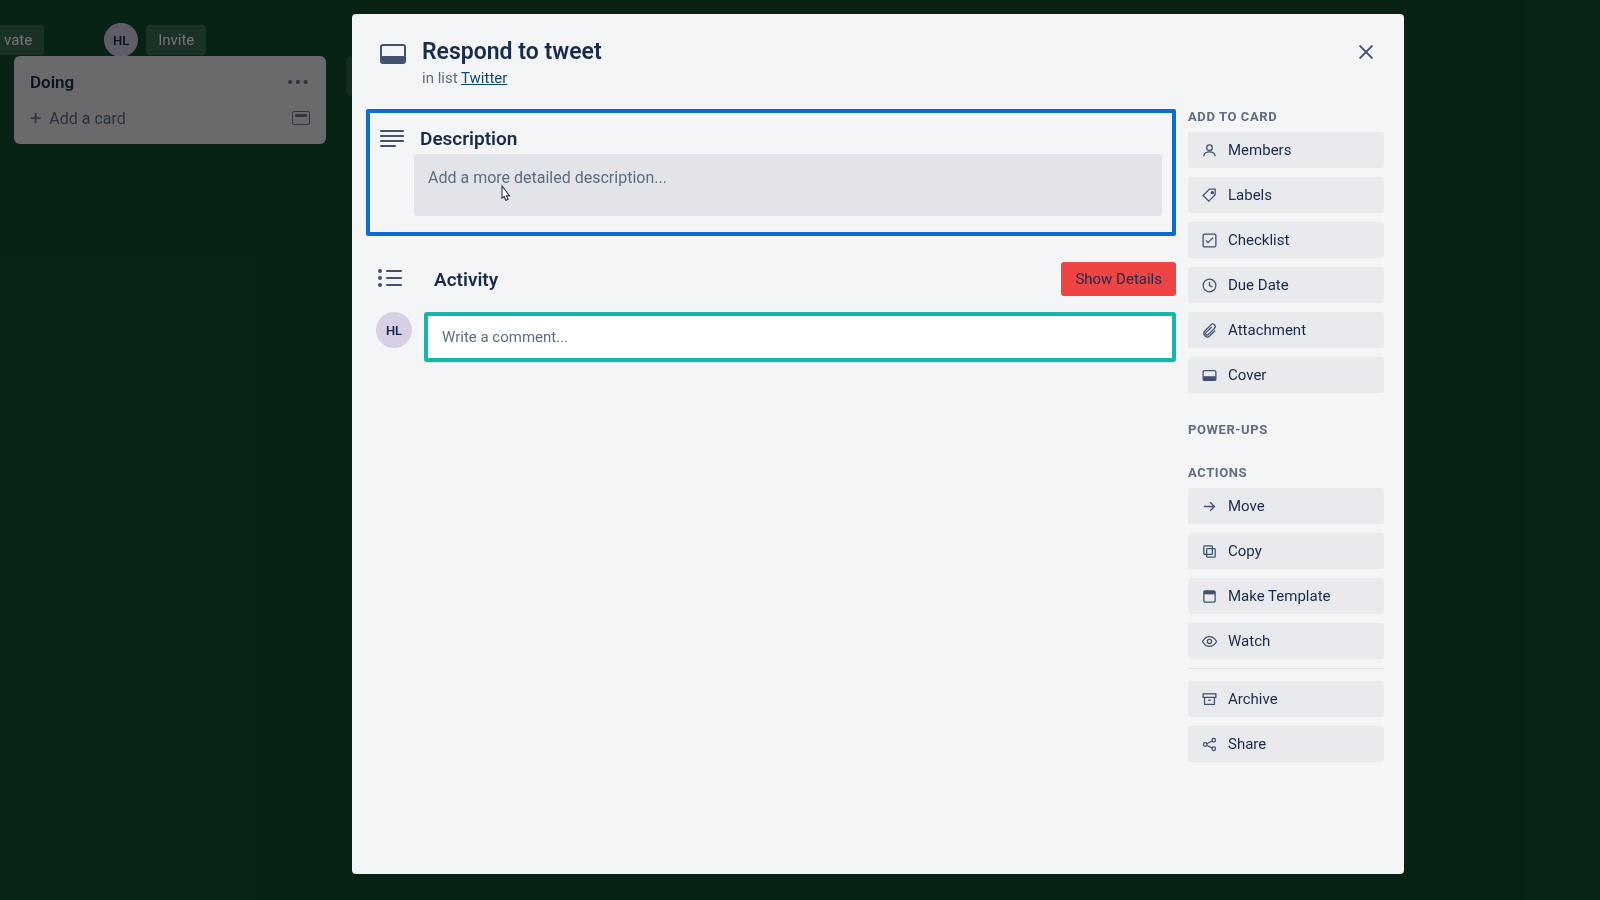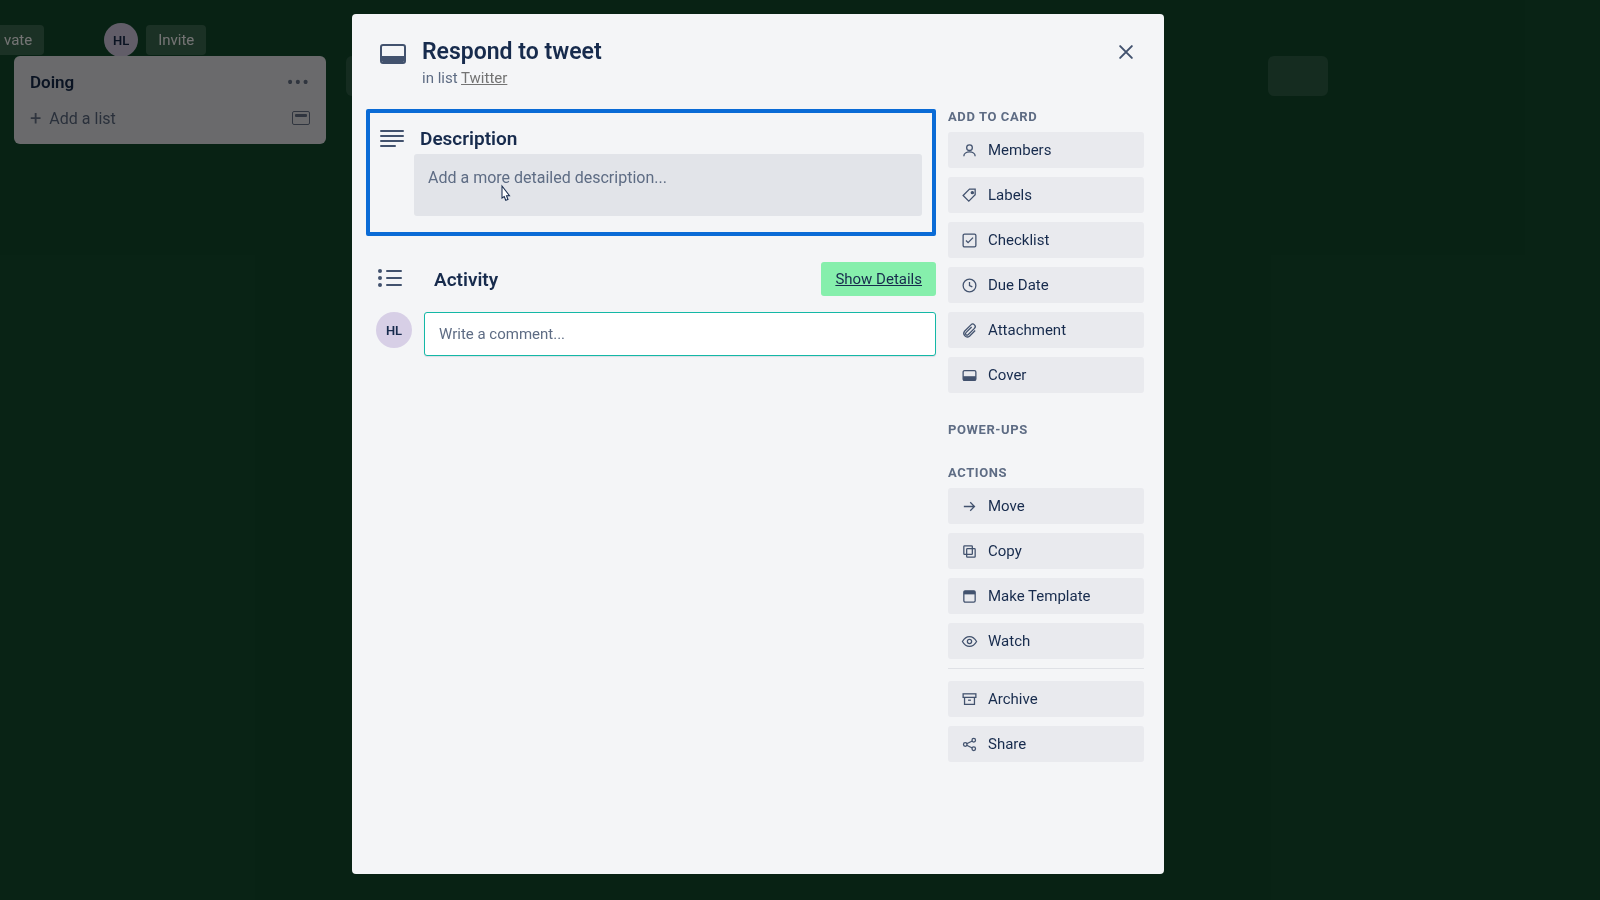--- a/index.html
+++ b/index.html
@@ -74,21 +74,21 @@
   
   .dim {
     position: absolute; inset:0;
     background: rgba(0,0,0,0.55);
   }
 
   
   .modal {
     position: absolute;
     left: 352px; top: 14px;
-    width: 812px;
+    width: 1052px;
     min-height: 860px;
     background: #f4f5f7;
     border-radius: 4px;
     padding: 16px 20px 20px 20px;
   }
   .close-btn {
     position: absolute; top: 20px; right: 20px;
     width: 36px; height: 36px;
     display:flex; align-items:center; justify-content:center;
     color:#42526e; font-size: 24px;
@@ -108,21 +108,21 @@
     content:""; position:absolute; left:0; right:0; bottom:0; height:6px;
     background:#42526e; border-radius:0 0 1px 1px;
   }
   .card-title {
     font-size: 23px; font-weight: 600; color:#172b4d;
   }
   .in-list {
     font-size: 15px; color:#5e6c84;
     margin-top: 4px;
   }
-  .in-list a { color:#737373; text-decoration: underline; }
+  .in-list a { color:#0c4a6e; text-decoration: underline; }
 
   .modal-body {
     display: flex; gap: 12px;
     margin-top: 22px;
   }
   .main-col { flex: 1; }
   .side-col { width: 196px; }
 
   
   .desc-section {
@@ -172,37 +172,37 @@
     padding-left: 6px;
   }
   .activity-left { display:flex; align-items:center; gap:32px; }
   .act-icon { width:24px; height:20px; position:relative; }
   .act-icon .row{ position:absolute; height:2.2px; background:#42526e; border-radius:1px;}
   .act-icon .dot{ position:absolute; width:4px; height:4px; background:#42526e; border-radius:50%; }
   .act-icon .d1{ top:0; left:0;} .act-icon .r1{ top:1px; left:8px; width:16px;}
   .act-icon .d2{ top:7px; left:0;} .act-icon .r2{ top:8px; left:8px; width:16px;}
   .act-icon .d3{ top:14px; left:0;} .act-icon .r3{ top:15px; left:8px; width:16px;}
   .show-details {
-    background:#86efac; color:#172b4d;
-    padding: 8px 14px; border-radius:3px; font-size:15px;text-decoration:underline;
+    background:#ef4444; color:#172b4d;
+    padding: 8px 14px; border-radius:3px; font-size:15px;
   }
   .comment-row {
     display:flex; gap:12px; align-items:flex-start;
     margin-top: 16px; padding-left: 4px;
   }
   .avatar {
     width:36px; height:36px; border-radius:50%;
     background:#d7cfe6; color:#172b4d;
     display:flex; align-items:center; justify-content:center;
     font-size:13px; font-weight:600;
     flex-shrink: 0;
   }
   .comment-input {
     flex:1;
-    background:#fff; border:1px solid #14b8a6; border-radius:3px;
+    background:#fff; border:4px solid #14b8a6; border-radius:3px;
     box-shadow: 0 1px 1px rgba(9,30,66,0.1);
     padding: 12px 14px;
     font-size:15px; color:#5e6c84;
   }
 
   
   .side-heading {
     font-size: 13px; font-weight:700; letter-spacing: 0.6px;
     color:#5e6c84;
     margin-bottom: 8px;
@@ -234,21 +234,21 @@
   </div>
   <div class="board-lists">
     <div class="list">
       <div class="list-header">
         <div class="list-title">Doing</div>
         <div class="list-menu">•••</div>
       </div>
       <div class="add-card-row">
         <div class="add-card-left">
           <span class="plus">+</span>
-          <span>Add a list</span>
+          <span>Add a card</span>
         </div>
         <div class="tmpl-icon"></div>
       </div>
     </div>
     <div class="list-placeholder"></div>
     <div class="list-placeholder" style="position:absolute; left:1254px; width:60px;"></div>
   </div>
 </div>
 
 <div class="dim"></div>

